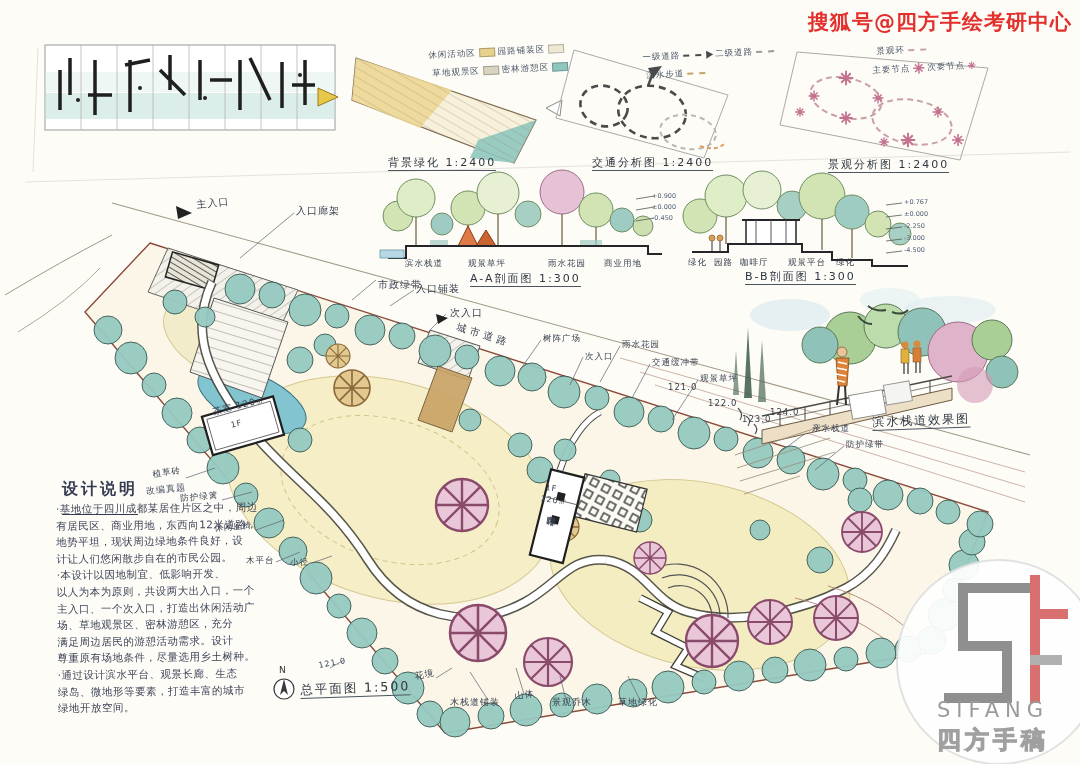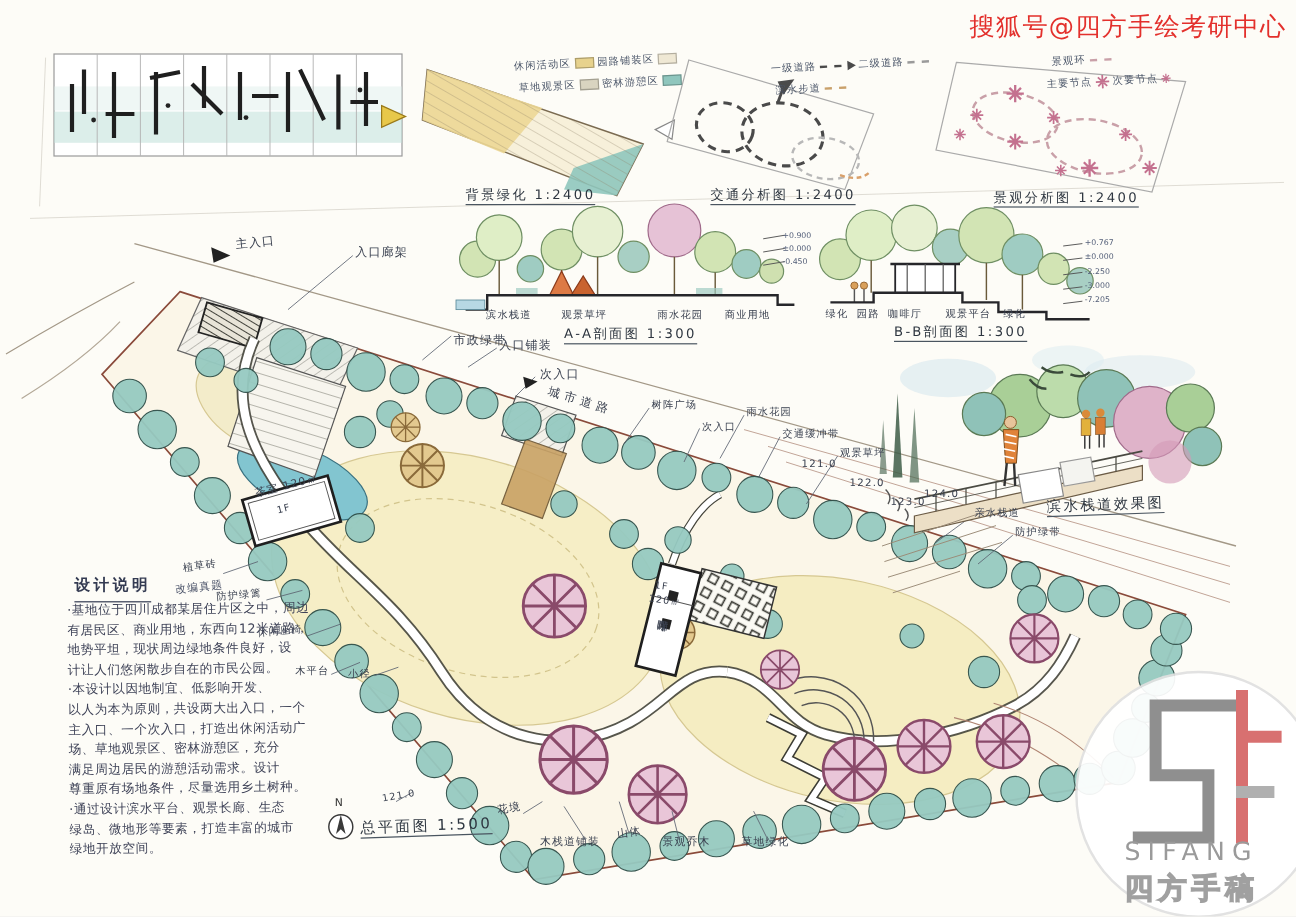--- a/index.html
+++ b/index.html
@@ -5,34 +5,34 @@
   html,body{margin:0;padding:0;background:#e8e8e8;}
   .sheet{position:relative;width:1080px;height:764px;margin:0 auto;background:#fdfcf7;overflow:hidden;
          font-family:"DejaVu Sans","Liberation Sans",sans-serif;}
   svg.art{position:absolute;left:0;top:0;}
   .lbl{position:absolute;font-size:10px;color:#3a4150;letter-spacing:1px;white-space:nowrap;
        transform-origin:left top;line-height:1;}
   .sm{font-size:8.5px;}
   .tiny{font-size:6.5px;letter-spacing:0;color:#55607a;}
   .cap{position:absolute;font-size:11px;color:#2e3640;letter-spacing:2px;border-bottom:1.5px solid #4a5560;
        padding-bottom:1px;white-space:nowrap;transform-origin:left top;line-height:1.2;}
-  .watermark{position:absolute;left:742px;top:8px;width:330px;text-align:right;font-size:21px;font-weight:normal;
+  .watermark{position:absolute;left:742px;top:8px;width:330px;text-align:right;font-size:21px;font-weight:bold;
        color:#e3302c;letter-spacing:1px;}
   .leg{position:absolute;font-size:8.5px;color:#4a5568;letter-spacing:1px;white-space:nowrap;transform-origin:left top;}
   .sw{display:inline-block;width:14px;height:7px;margin:0 3px;vertical-align:middle;border:1px solid rgba(0,0,0,.25);}
   .sw-y{background:#e7d28d}.sw-c{background:#efe8d4}.sw-g{background:#d9d4c0}.sw-t{background:#8fc6bd}
   .dash{display:inline-block;width:18px;border-top:2.2px dashed #4a4a4a;vertical-align:middle;margin:0 3px;}
   .dash.mid{border-color:#9a9a9a}.dash.light{border-color:#c9a06a}.dash.pink{border-color:#c9a0a8}
   .tri{width:0;height:0;border-left:7px solid #4a4a4a;border-top:4px solid transparent;border-bottom:4px solid transparent;
        display:inline-block;vertical-align:middle;margin:0 2px;}
   .flg{vertical-align:middle;margin:0 2px;}
   .notes{position:absolute;left:57px;top:500px;width:158px;transform:rotate(-0.6deg);}
   .notes-line{font-size:10.5px;line-height:16.6px;color:#3f4358;letter-spacing:.5px;white-space:nowrap;}
-  .notes-title{position:absolute;left:62px;top:479px;font-size:13px;font-weight:bold;color:#343b52;
-       border-bottom:1.6px solid #343b52;letter-spacing:3px;padding-bottom:4px;}
+  .notes-title{position:absolute;left:62px;top:479px;font-size:16px;font-weight:bold;color:#343b52;
+       border-bottom:1.6px solid #343b52;letter-spacing:3px;padding-bottom:14px;}
   .notes-tag{position:absolute;left:146px;top:483px;font-size:9px;color:#4a5268;transform:rotate(-6deg);letter-spacing:1px;}
   .logo{position:absolute;left:893px;top:556px;width:212px;height:212px;}
   .logo .nm{position:absolute;left:0;top:142px;width:200px;text-align:center;font-size:21px;color:#9a9a9a;
        letter-spacing:6px;}
   .logo .cn{position:absolute;left:0;top:168px;width:200px;text-align:center;font-size:24px;font-weight:bold;
        color:#d8d8d8;-webkit-text-stroke:1.1px #a0a0a0;letter-spacing:4px;}
   .vert{writing-mode:vertical-rl;}
 </style>
 </head>
 <body>
@@ -460,21 +460,21 @@
 <span class="lbl sm" style="left:688px;top:258px">绿化</span>
 <span class="lbl sm" style="left:714px;top:258px">园路</span>
 <span class="lbl sm" style="left:740px;top:258px">咖啡厅</span>
 <span class="lbl sm" style="left:788px;top:258px">观景平台</span>
 <span class="lbl sm" style="left:836px;top:258px">绿化</span>
 <span class="cap" style="left:745px;top:270px">B-B剖面图 1:300</span>
 <span class="lbl tiny" style="left:904px;top:199px">+0.767</span>
 <span class="lbl tiny" style="left:904px;top:211px">±0.000</span>
 <span class="lbl tiny" style="left:904px;top:223px">-2.250</span>
 <span class="lbl tiny" style="left:904px;top:235px">-3.000</span>
-<span class="lbl tiny" style="left:904px;top:247px">-7.205</span>
+<span class="lbl tiny" style="left:904px;top:247px">-4.500</span>
 
 <span class="cap" style="left:872px;top:415px;transform:rotate(-2deg);font-size:12px">滨水栈道效果图</span>
 
 <span class="lbl" style="left:196px;top:200px;transform:rotate(-6deg)">主入口</span>
 <span class="lbl" style="left:296px;top:206px">入口廊架</span>
 <span class="lbl" style="left:378px;top:280px">市政绿带</span>
 <span class="lbl" style="left:416px;top:284px">入口铺装</span>
 <span class="lbl" style="left:450px;top:308px">次入口</span>
 <span class="lbl" style="left:458px;top:322px;transform:rotate(17deg);letter-spacing:4px">城市道路</span>
 <span class="lbl sm" style="left:543px;top:334px">树阵广场</span>

